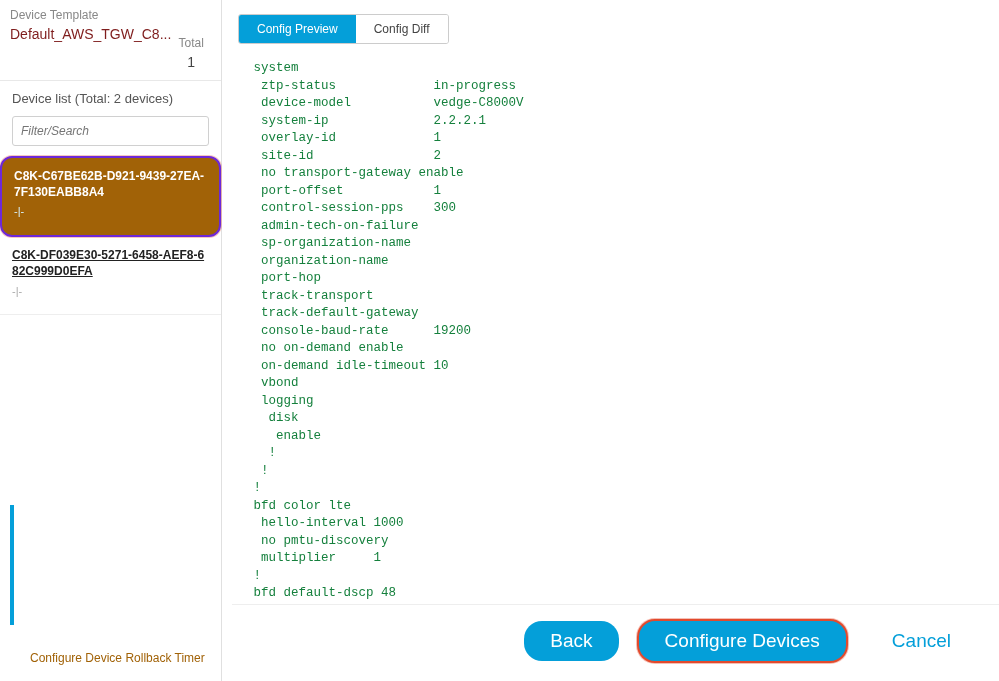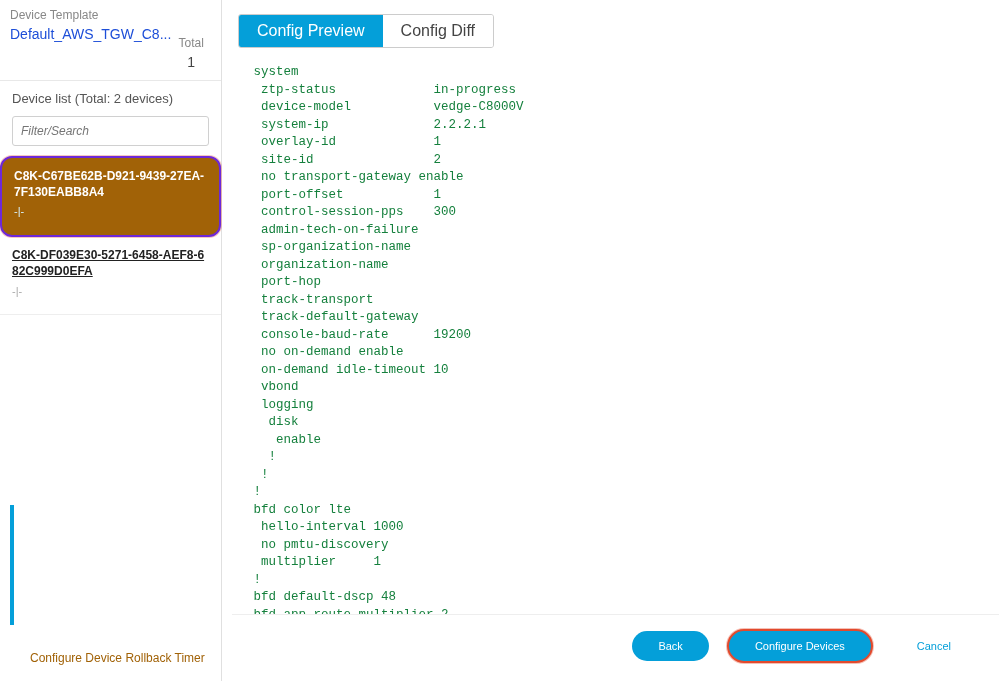--- a/index.html
+++ b/index.html
@@ -40,21 +40,21 @@
       display: flex;
       flex-direction: column;
       margin-top: 28px;
     }
     .sidebar-label {
       color: #888;
       font-size: 12px;
       padding: 2px 0;
     }
     .sidebar-template-name {
-      color: #1d4ed8;
+      color: #7f1d1d;
       font-size: 14px;
       padding: 2px 0;
       white-space: nowrap;
       overflow: hidden;
       text-overflow: ellipsis;
     }
     .sidebar-total-count {
       font-size: 14px;
       color: #444;
       padding: 2px 0;
@@ -142,21 +142,21 @@
     .tabs {
       display: inline-flex;
       border: 1px solid #ccc;
       border-radius: 3px;
       overflow: hidden;
       margin: 14px 0 10px 6px;
       width: fit-content;
     }
     .tab {
       padding: 7px 18px;
-      font-size: 16px;
+      font-size: 12px;
       cursor: pointer;
       background: #fff;
       color: #444;
       border: none;
     }
     .tab.active {
       background: #049fd9;
       color: #fff;
     }
     .config-body {
@@ -179,21 +179,21 @@
       position: absolute;
       bottom: 0;
       left: 10px;
       right: 0;
       background: #fff;
     }
     .btn {
       border: none;
       border-radius: 18px;
       padding: 9px 26px;
-      font-size: 11px;
+      font-size: 19px;
       cursor: pointer;
     }
     .btn-back {
       background: #049fd9;
       color: #fff;
     }
     .btn-configure {
       background: #049fd9;
       color: #fff;
       border: 2px solid #e24a2d;

